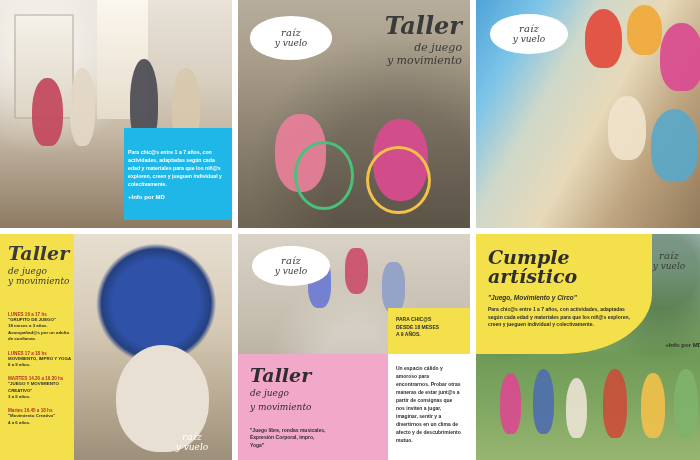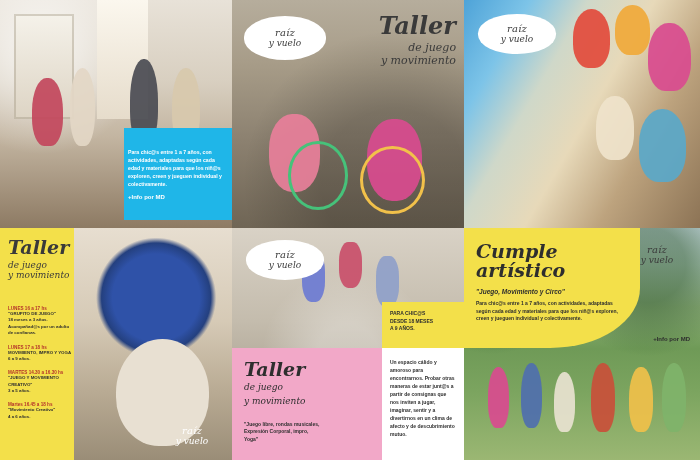--- a/index.html
+++ b/index.html
@@ -7,21 +7,21 @@
     width: 700px; height: 460px;
     background: #ffffff;
     font-family: "Liberation Sans", sans-serif;
     overflow: hidden;
   }
   .grid {
     width: 700px; height: 367px;
     display: grid;
     grid-template-columns: 232px 232px 236px;
     grid-template-rows: 228px 232px;
-    gap: 0px;
+    gap: 6px;
     background: #ffffff;
   }
   .cell {
     position: relative;
     overflow: hidden;
     background: #cfc7bd;
   }
 
   
   .photo { position: absolute; inset: 0; }

